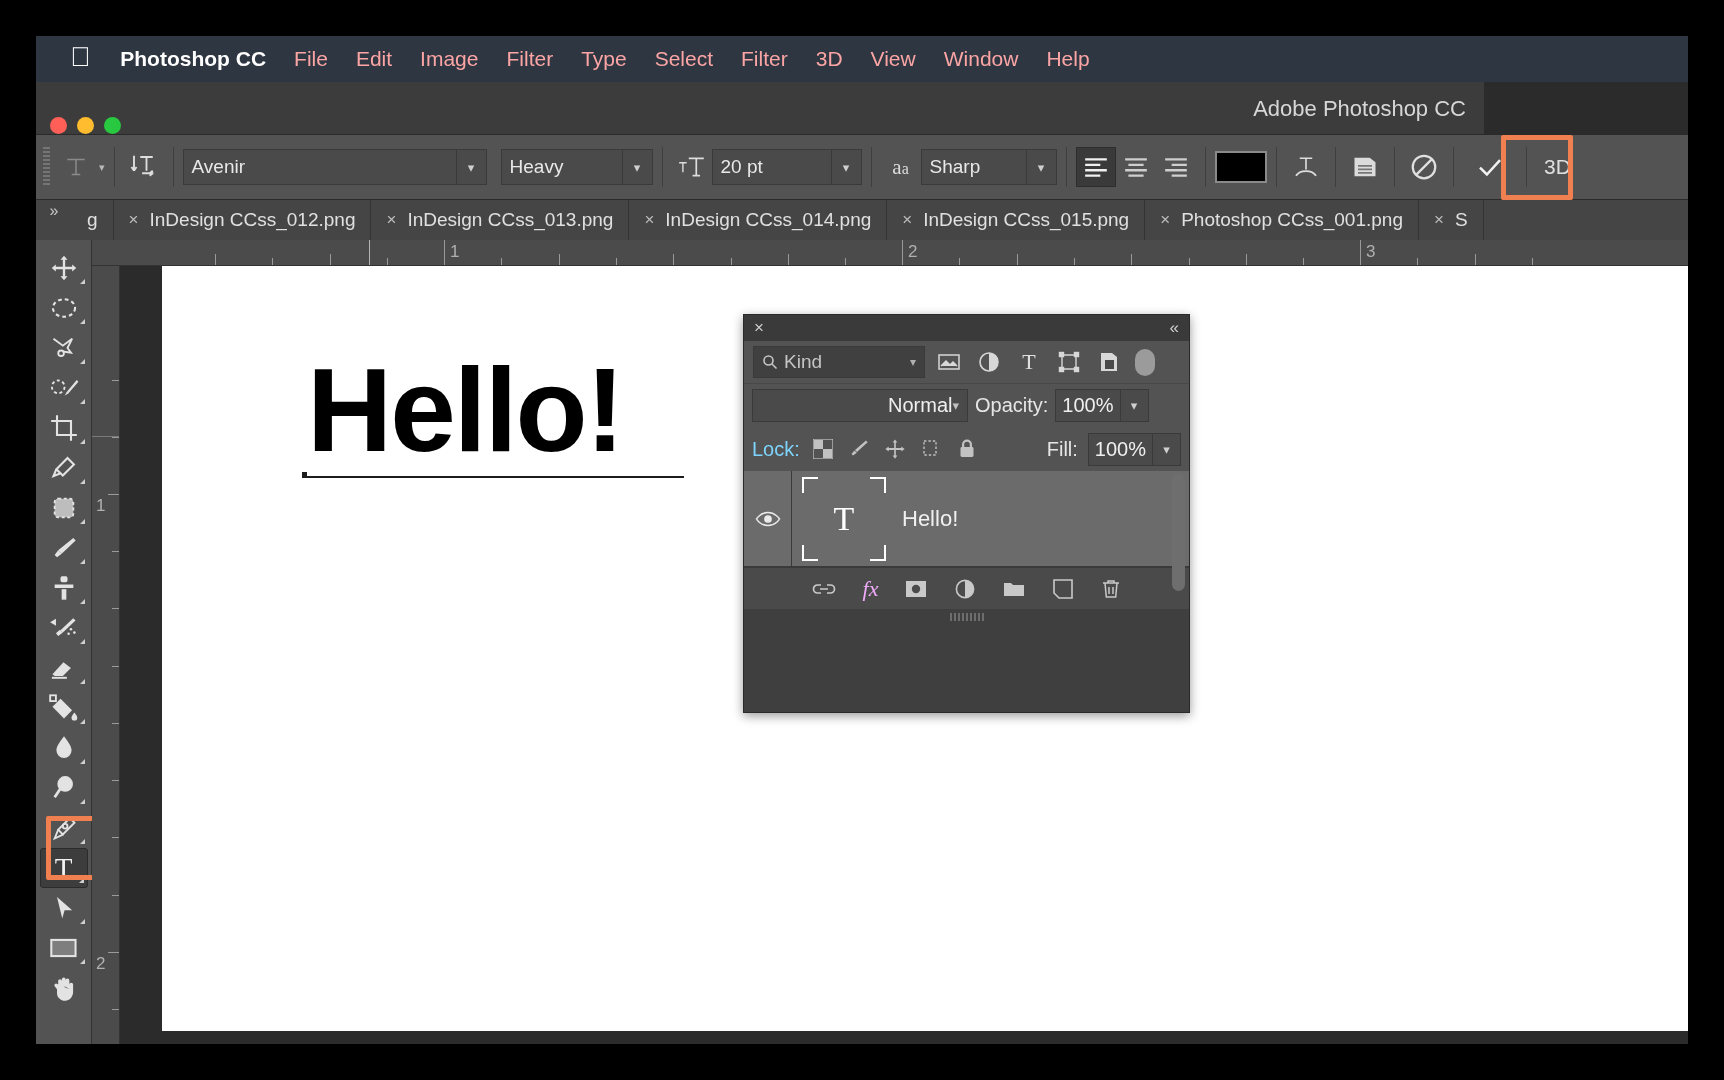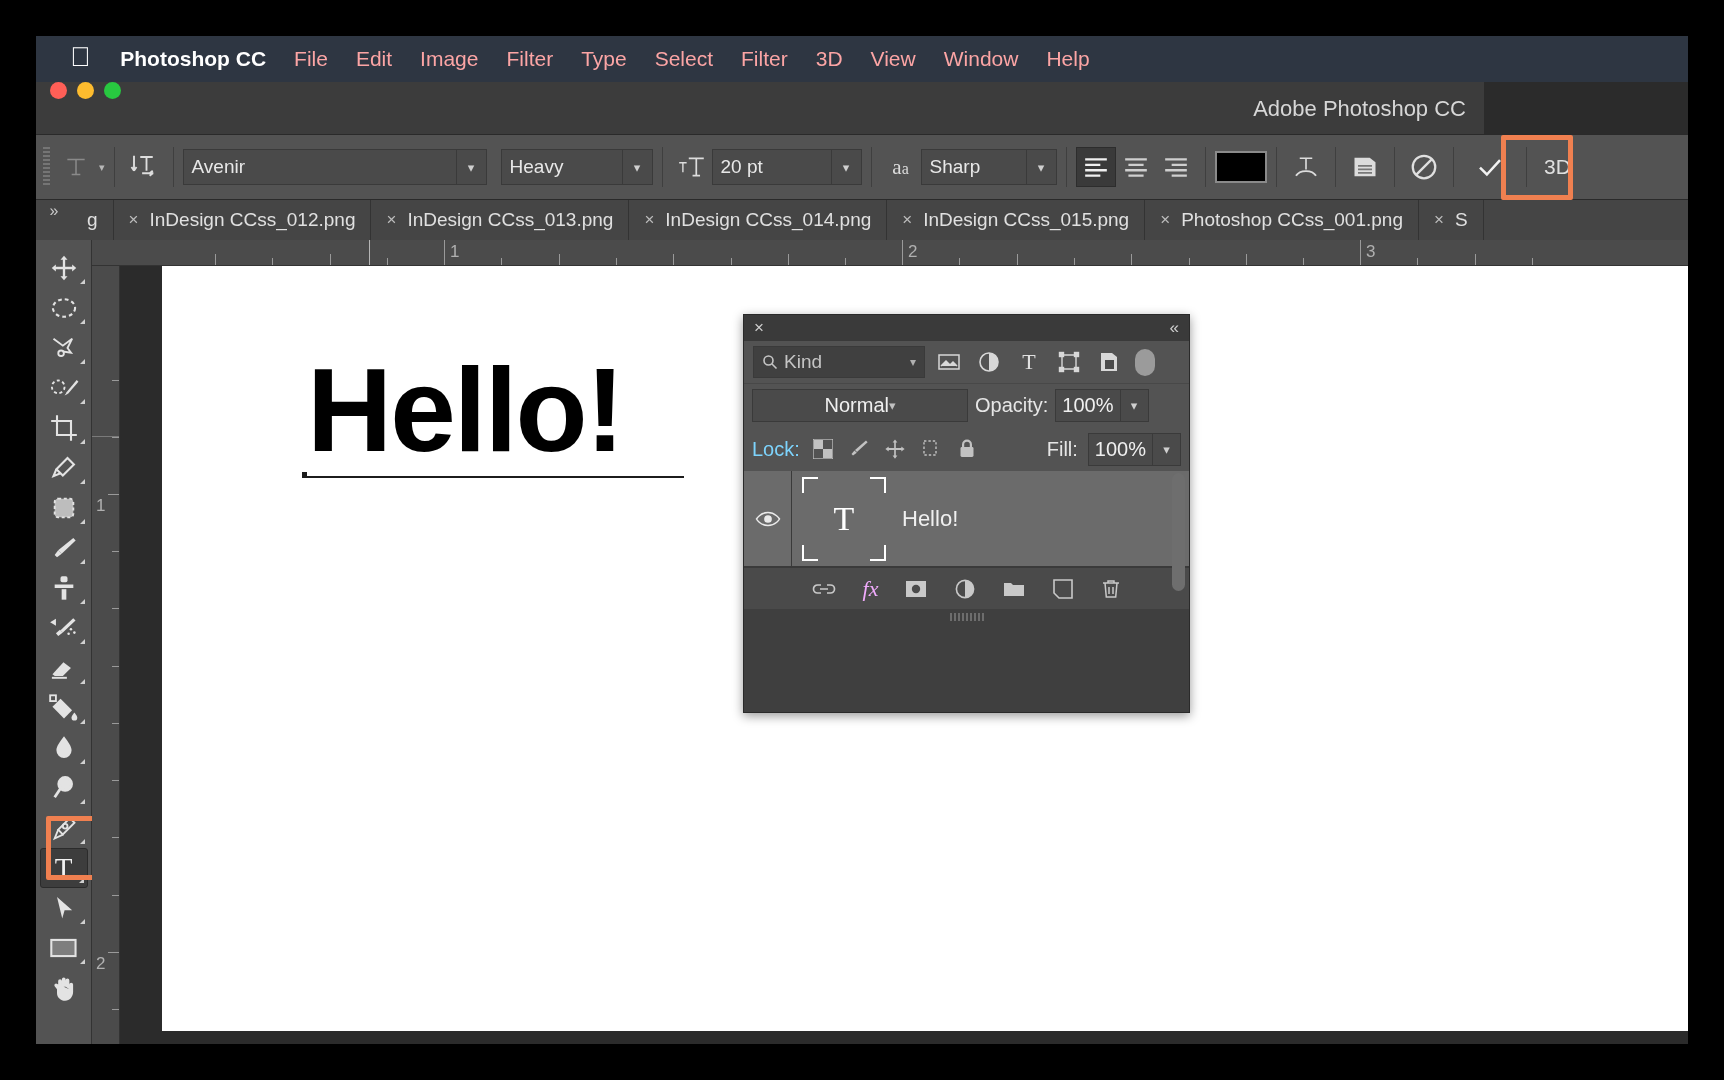--- a/index.html
+++ b/index.html
@@ -39,21 +39,21 @@
   .menu-item {
     font-size: 21px; margin-right: 28px;
     white-space: nowrap; color: #fca5a5;
   }
 
   
   .titlebar {
     position: absolute; left: 0; top: 46px;
     width: 1448px; height: 52px;
     background: #3c3c3c;
-    display: flex; align-items: flex-start;
+    display: flex; align-items: flex-end;
   }
   .traffic {
     display: flex; gap: 10px; margin-left: 14px;
   }
   .tl { width: 17px; height: 17px; border-radius: 50%; }
   .tl.red { background: #ff5f57; }
   .tl.yellow { background: #febc2e; }
   .tl.green { background: #28c840; }
   .doc-title {
     position: absolute; right: 18px; top: 14px;
@@ -247,21 +247,21 @@
     background: #9b9b9b; margin-left: 2px;
   }
   .blend-row {
     background: #535353; display: flex; align-items: center;
     padding: 0 8px; gap: 7px; height: 44px;
     border-top: 1px solid #484848;
   }
   .blend-select {
     background: #4a4a4a; border: 1px solid #3a3a3a;
     height: 33px; width: 216px;
-    display: flex; align-items: center; justify-content: center;
+    display: flex; align-items: center; justify-content: flex-end;
     padding: 8px 8px; color: #efefef; font-size: 20px;
   }
   .lbl { color: #e6e6e6; font-size: 20px; white-space: nowrap; }
   .numfield {
     background: #4a4a4a; border: 1px solid #3a3a3a;
     height: 33px; min-width: 64px;
     display: flex; align-items: center; justify-content: center;
     color: #efefef; font-size: 20px; padding: 0 6px;
   }
   .stepper {

